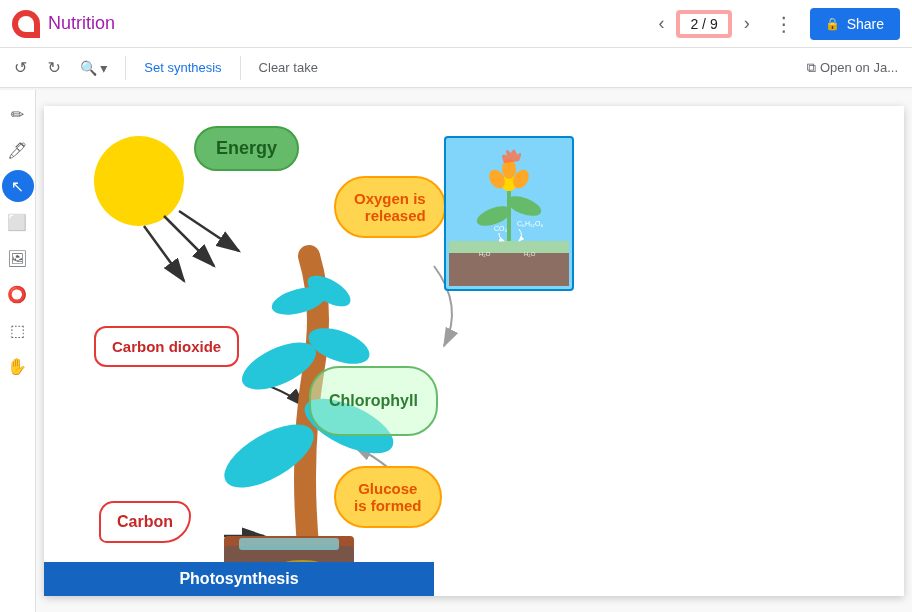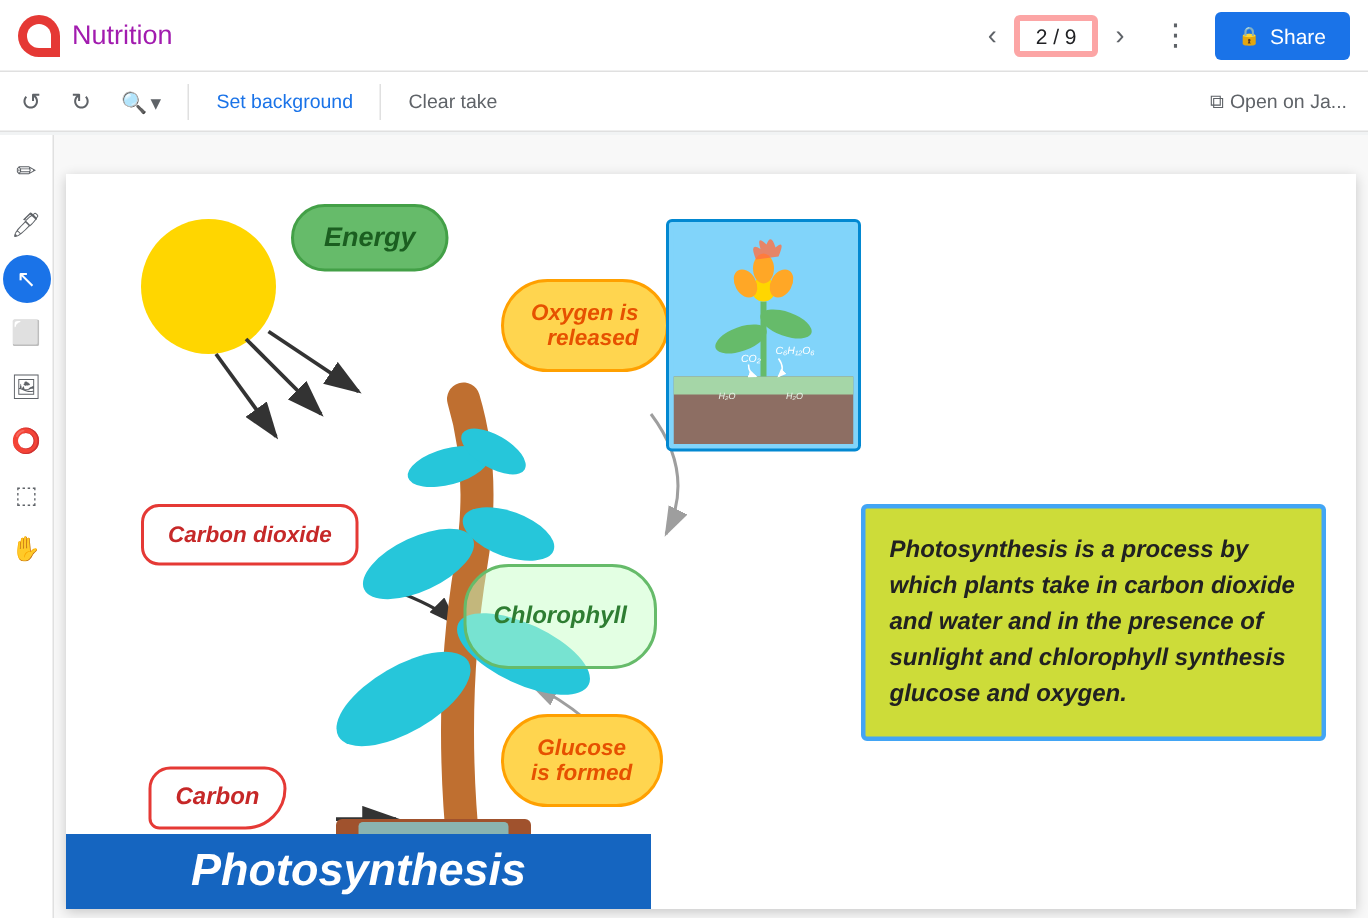--- a/index.html
+++ b/index.html
@@ -42,23 +42,22 @@
     .sidebar-tool { width: 32px; height: 32px; display: flex; align-items: center; justify-content: center; border-radius: 4px; cursor: pointer; color: #5f6368; font-size: 16px; border: none; background: none; }
     .sidebar-tool-circle { width: 32px; height: 32px; display: flex; align-items: center; justify-content: center; border-radius: 50%; cursor: pointer; color: white; font-size: 16px; border: none; background: #1a73e8; }
 
     
     .canvas-area {
       position: absolute; left: 36px; top: 90px; right: 0; bottom: 0;
       background: #f8f8f8; overflow: hidden;
     }
     .slide-canvas {
       position: relative; background: white;
-      margin: 26px auto; width: 860px; min-height: 490px;
+      margin: 16px auto; width: 860px; min-height: 490px;
       box-shadow: 0 2px 8px rgba(0,0,0,0.2);
-      font-style: italic;
     }
 
     
     .diagram-area {
       position: relative; width: 100%; height: 490px; overflow: hidden;
       background: white;
     }
 
     
     .sun {
@@ -112,21 +111,21 @@
       position: absolute; top: 395px; left: 55px;
       border: 2px solid #e53935; border-radius: 16px 16px 30px 8px;
       padding: 10px 16px; font-size: 16px; color: #c62828; font-weight: bold;
       background: rgba(255,255,255,0.9);
     }
 
     
     .photo-title {
       position: absolute; bottom: 0; left: 0; right: 470px;
       background: #1565C0; color: white; text-align: center;
-      font-size: 30px; font-weight: bold; padding: 8px;
+      font-size: 16px; font-weight: bold; padding: 8px;
     }
 
     
     .ref-image {
       position: absolute; top: 30px; right: 330px;
       width: 130px; height: 155px;
       background: #81D4FA; border: 2px solid #0288D1;
       border-radius: 4px; overflow: hidden;
       display: flex; align-items: center; justify-content: center;
     }
@@ -165,21 +164,21 @@
 </div>
 
 <div class="toolbar">
   <button class="tool-btn">↺</button>
   <button class="tool-btn">↻</button>
   <button class="tool-btn-zoom">
     <span>🔍</span>
     <span>▾</span>
   </button>
   <div class="toolbar-sep"></div>
-  <button class="set-background-btn">Set background</button>
+  <button class="set-background-btn">Set synthesis</button>
   <div class="toolbar-sep"></div>
   <button class="clear-frame-btn">Clear take</button>
   <button class="open-ja-btn">
     <span>⧉</span>
     <span>Open on Ja...</span>
   </button>
 </div>
 
 <div class="left-sidebar">
   <button class="sidebar-tool">✏</button>
@@ -294,21 +293,18 @@
           <path d="M50 92 Q50 98 55 100" stroke="white" stroke-width="1" fill="none" marker-end="url(#sm-arrow)"></path>
           <path d="M70 88 Q75 95 70 100" stroke="white" stroke-width="1" fill="none" marker-end="url(#sm-arrow)"></path>
           <defs>
             <marker id="sm-arrow" markerWidth="6" markerHeight="5" refX="5" refY="2.5" orient="auto">
               <polygon points="0 0, 6 2.5, 0 5" fill="white"></polygon>
             </marker>
           </defs>
         </svg>
       </div>
 
-      <div class="info-box">
-        <span>Photosynthesis is a process by which plants take in carbon dioxide and water and in the presence of sunlight and chlorophyll synthesis glucose and oxygen.</span>
-      </div>
 
       <div class="photo-title">Photosynthesis</div>
 
     </div>
   </div>
 </div>
 
 </body></html>

